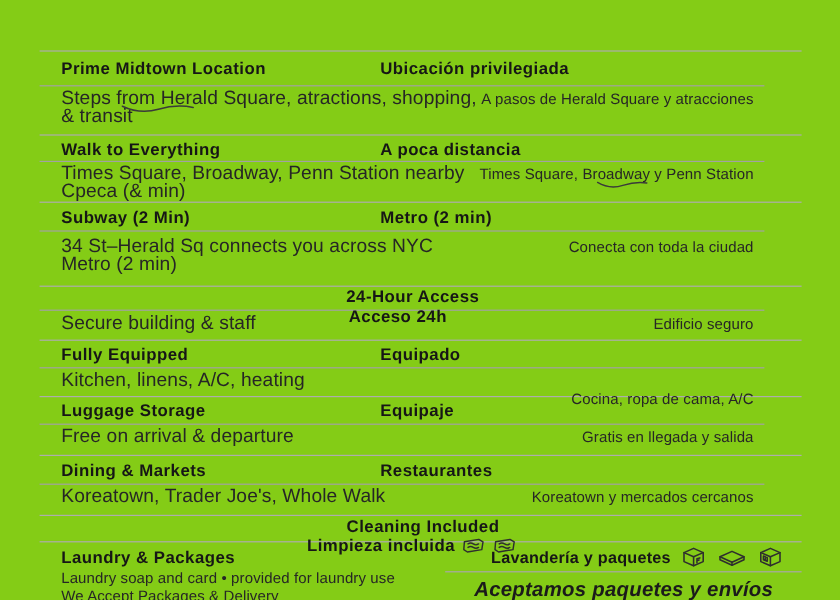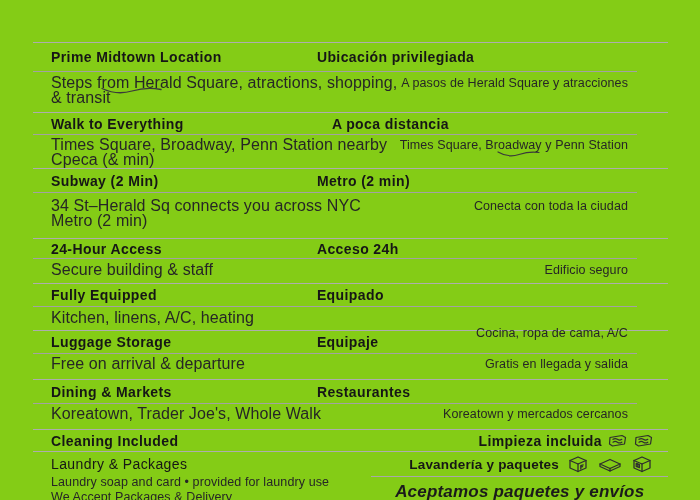--- a/index.html
+++ b/index.html
@@ -44,32 +44,32 @@
     white-space: nowrap; color: #262626;
   }
   .bcell-es {
     flex: 1; text-align: right; padding-right: 40px;
     font-size: 12.5px; line-height: 14.5px; letter-spacing: .1px;
     white-space: nowrap; color: #262626;
   }
 
   
   .b1 .head { height: 29px; }  .b1 .bodyrow { height: 40px; padding-top: 4px; }
-  .b2 .head { height: 22px; gap: 15px; }  .b2 .bodyrow { height: 33px; padding-top: 3px; }
+  .b2 .head { height: 22px; }  .b2 .bodyrow { height: 33px; padding-top: 3px; }
   .b3 .head { height: 24px; }  .b3 .bodyrow { height: 45px; padding-top: 6px; }
-  .b4 .head { height: 20px; }  .b4 .bodyrow { height: 24px; padding-top: 4px; }
+  .b4 .head { height: 20px; flex-direction: column; }  .b4 .bodyrow { height: 24px; padding-top: 4px; }
   .b5 .head { height: 23px; }  .b5 .bodyrow { height: 23px; padding-top: 4px; flex-direction: column; }
   .b6 .head { height: 23px; }  .b6 .bodyrow { height: 25px; padding-top: 3px; }
   .b7 .head { height: 24px; }  .b7 .bodyrow { height: 25px; padding-top: 3px; }
-  .b8 .head { height: 21px; }
+  .b8 .head { height: 21px; flex-direction: column; }
 
   
   .b9-grid { display: flex; height: 57px; }
   .b9-left { flex: 0 0 47%; padding: 4px 0 0 18px; }
-  .b9-en-heading { font-weight: normal; font-size: 14px; letter-spacing: .4px; white-space: nowrap; color:#161616; }
+  .b9-en-heading { font-weight: bold; font-size: 14px; letter-spacing: .4px; white-space: nowrap; color:#161616; }
   .b9-en-body { font-size: 12.5px; line-height: 14.5px; letter-spacing:.1px; margin-top: 3px; white-space: nowrap; color:#262626; }
   .b9-right { flex: 1; padding-top: 2px; }
   .b9-lavhead {
     display: flex; justify-content: flex-end; align-items: center; gap: 7px;
     padding-right: 14px; padding-bottom: 2px;
     font-weight: bold; font-size: 13.5px; letter-spacing: .2px; white-space: nowrap; color:#161616;
   }
   .b9-rule { border-top: 1.4px solid #a8a8a8; margin-left: 40px; }
   .b9-note {
     font-style: italic; font-weight: bold; font-size: 17px; letter-spacing:.2px;

